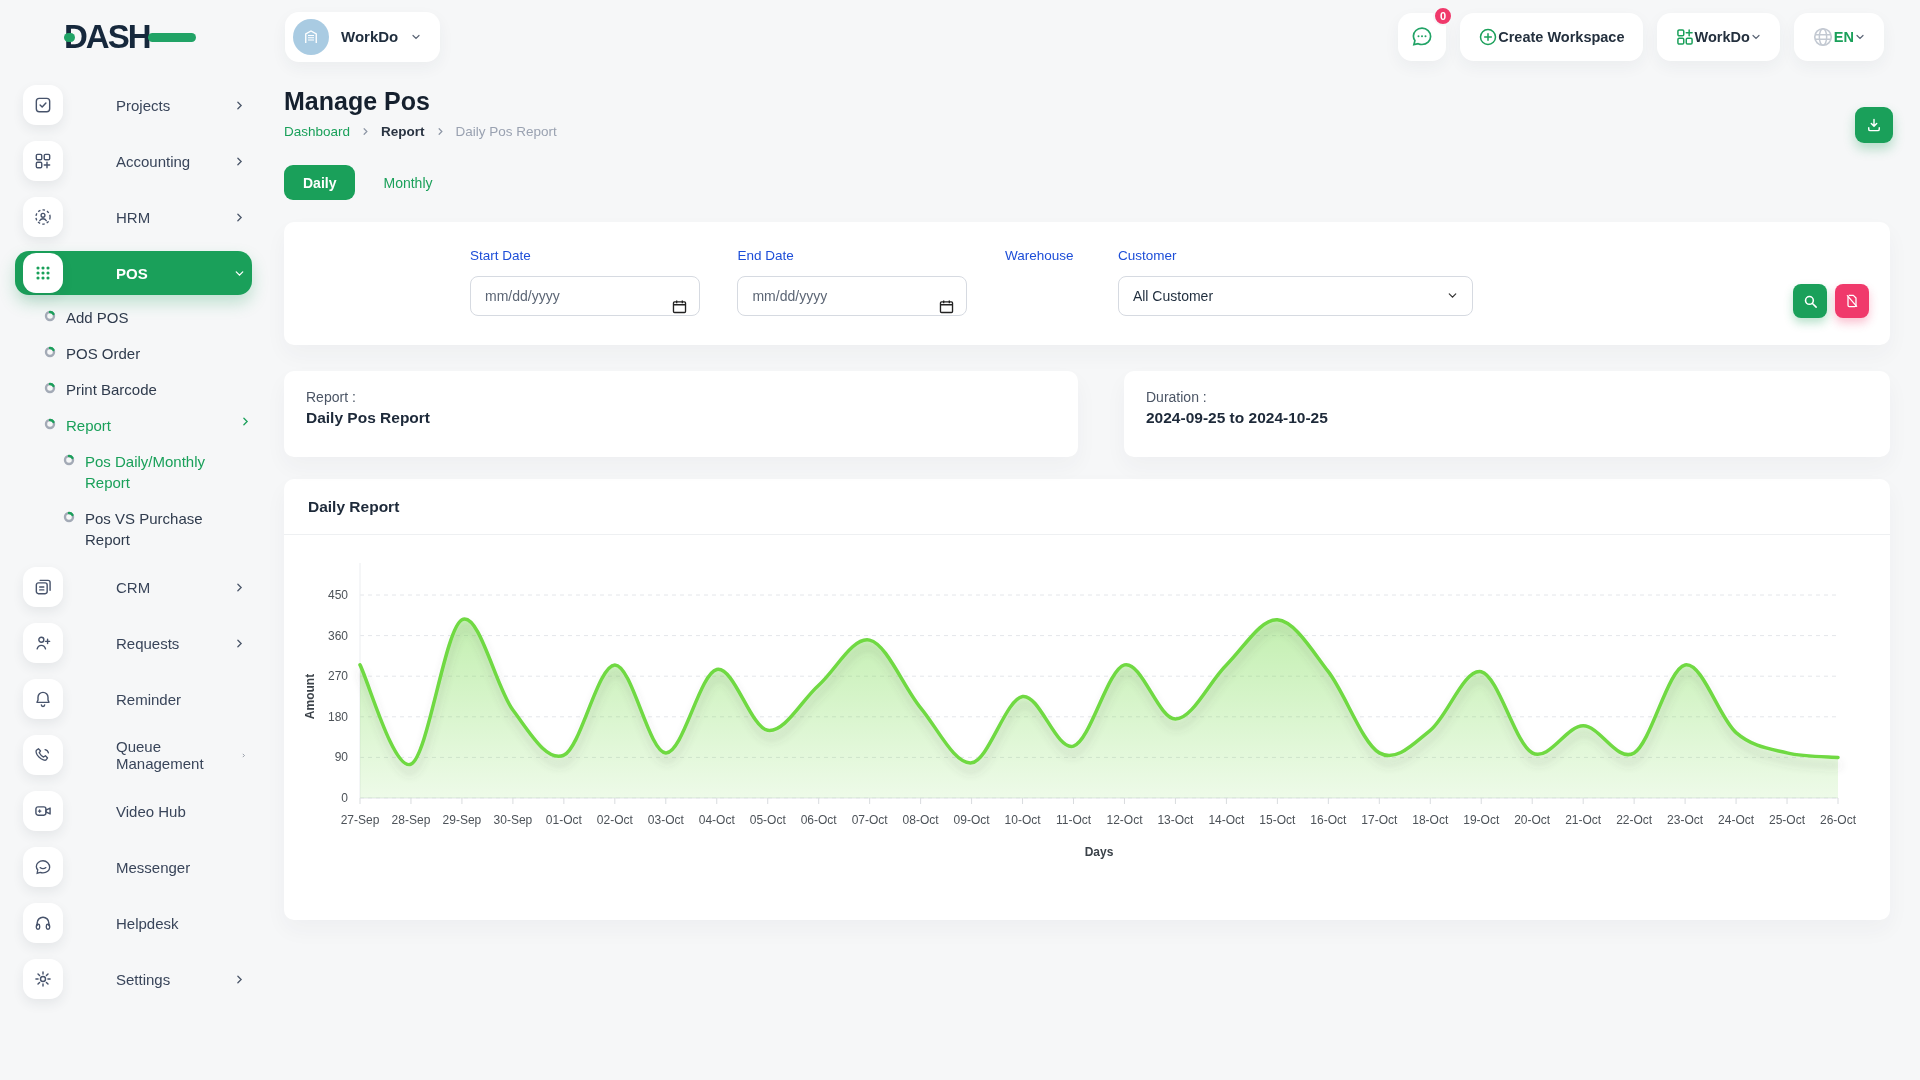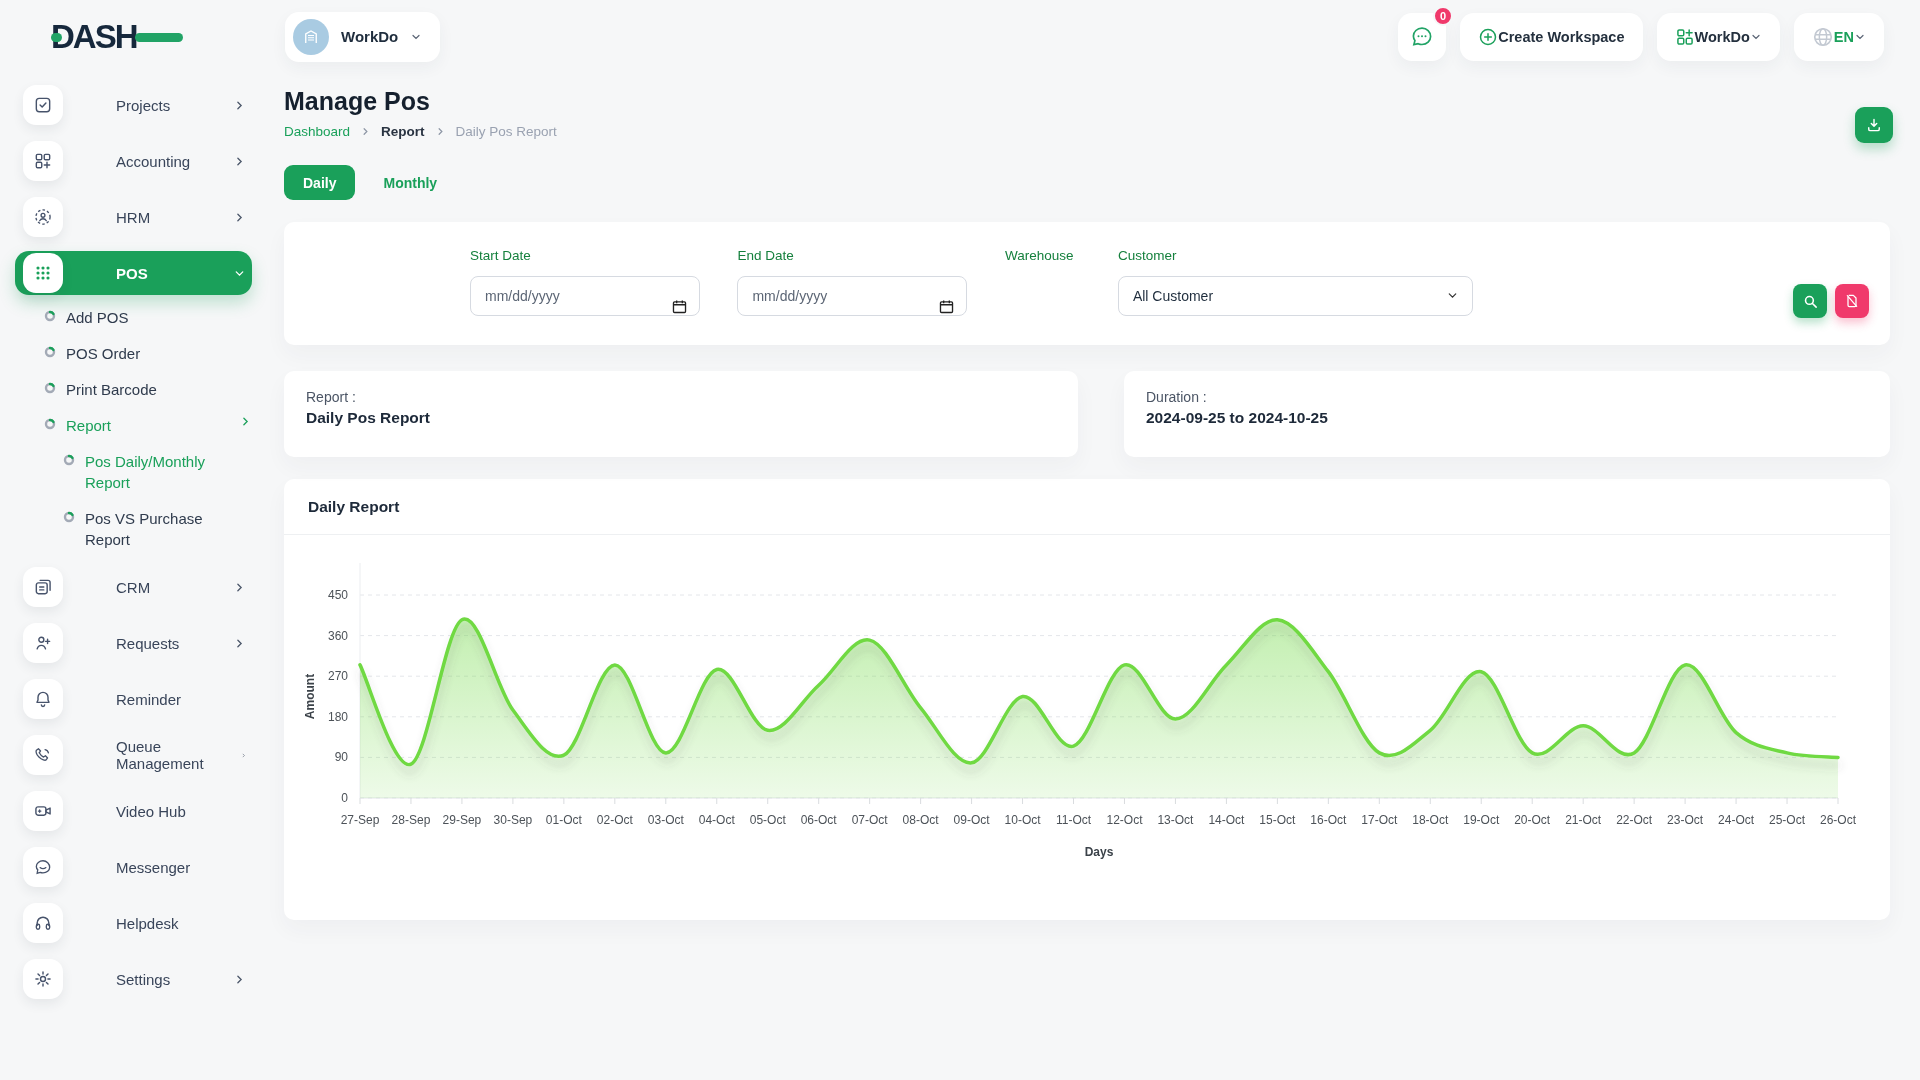--- a/index.html
+++ b/index.html
@@ -5,21 +5,21 @@
   * { box-sizing: border-box; margin: 0; padding: 0; }
   html,body { width:1920px; height:1080px; }
   body {
     font-family:"Liberation Sans", sans-serif;
     background:#f6f7f8; color:#1d2b36; overflow:hidden;
   }
   .app { position:relative; width:1920px; height:1080px; }
 
   
   .topbar { position:absolute; top:0; left:0; right:0; height:73px; display:flex; align-items:center; }
-  .logo { width:285px; padding-left:51px; display:flex; align-items:center; }
+  .logo { width:285px; padding-left:64px; display:flex; align-items:center; }
   .ws-pill { display:flex; align-items:center; gap:12px; background:#fff; border:none; border-radius:14px;
     height:50px; padding:0 18px 0 8px; box-shadow:0 6px 16px rgba(40,50,70,.05); cursor:pointer;
     font-size:15px; font-weight:700; color:#1f2d3d; font-family:inherit; }
   .ws-avatar { width:36px; height:36px; border-radius:50%; background:#a9cbe2; display:flex; align-items:center; justify-content:center; }
   .top-right { margin-left:auto; margin-right:36px; display:flex; align-items:center; gap:14px; }
   .icon-btn { position:relative; width:48px; height:48px; background:#fff; border:none; border-radius:14px;
     box-shadow:0 6px 16px rgba(40,50,70,.05); display:flex; align-items:center; justify-content:center; cursor:pointer; }
   .badge { position:absolute; top:-7px; right:-7px; min-width:20px; height:20px; border-radius:10px;
     background:#f0396b; color:#fff; font-size:11px; font-weight:700; display:flex; align-items:center;
     justify-content:center; padding:0 5px; border:2px solid #f6f7f8; }
@@ -55,27 +55,27 @@
   .bc-sep { color:#9aa2b1; }
   .bc-current { color:#2a3442; font-weight:600; }
   .bc-muted { color:#9aa2b1; }
   .download-fab { position:absolute; top:34px; right:-3px; width:38px; height:36px; background:#1aa05a; border:none;
     border-radius:9px; display:flex; align-items:center; justify-content:center; cursor:pointer;
     box-shadow:0 6px 12px rgba(26,160,90,.3); }
 
   .tabs { display:flex; align-items:center; margin-top:26px; gap:28px; }
   .tab-active { height:35px; padding:0 19px; background:#1aa05a; color:#fff; border:none; border-radius:9px;
     font-size:14px; font-weight:600; font-family:inherit; cursor:pointer; }
-  .tab-link { background:none; border:none; color:#1aa05a; font-size:14px; font-weight:700; font-family:inherit; cursor:pointer; }
+  .tab-link { background:none; border:none; color:#1aa05a; font-size:14px; font-weight:400; font-family:inherit; cursor:pointer; }
 
   .card { background:#fff; border-radius:10px; box-shadow:0 10px 22px rgba(46,54,80,.04); }
 
   .filter-card { margin-top:22px; height:123px; position:relative; padding:26px 0 0 186px; }
   .f-col { display:inline-block; vertical-align:top; }
-  .f-label { font-size:13.5px; color:#15803d; margin-bottom:13px; display:block; }
+  .f-label { font-size:13.5px; color:#1d4ed8; margin-bottom:13px; display:block; }
   .f-input { position:relative; }
   .date-input { width:230px; height:40px; border:1px solid #d6dae1; border-radius:8px; padding:0 38px 0 14px;
     font-size:14px; color:#3b4453; font-family:inherit; background:#fff; }
   .date-input::placeholder { color:#5c6675; }
   .cal-ico { position:absolute; right:12px; top:11px; pointer-events:none; }
   .select { width:355px; height:40px; border:1px solid #d6dae1; border-radius:8px; padding:0 36px 0 14px;
     font-size:14px; color:#1f2d3d; background:#fff; display:flex; align-items:center; cursor:pointer; position:relative; }
   .select .chev { position:absolute; right:13px; top:12px; color:#333; }
   .gap33 { margin-right:33px; } .gap40 { margin-right:40px; }
   .sq-btn { width:34px; height:34px; border:none; border-radius:8px; display:flex; align-items:center; justify-content:center;

